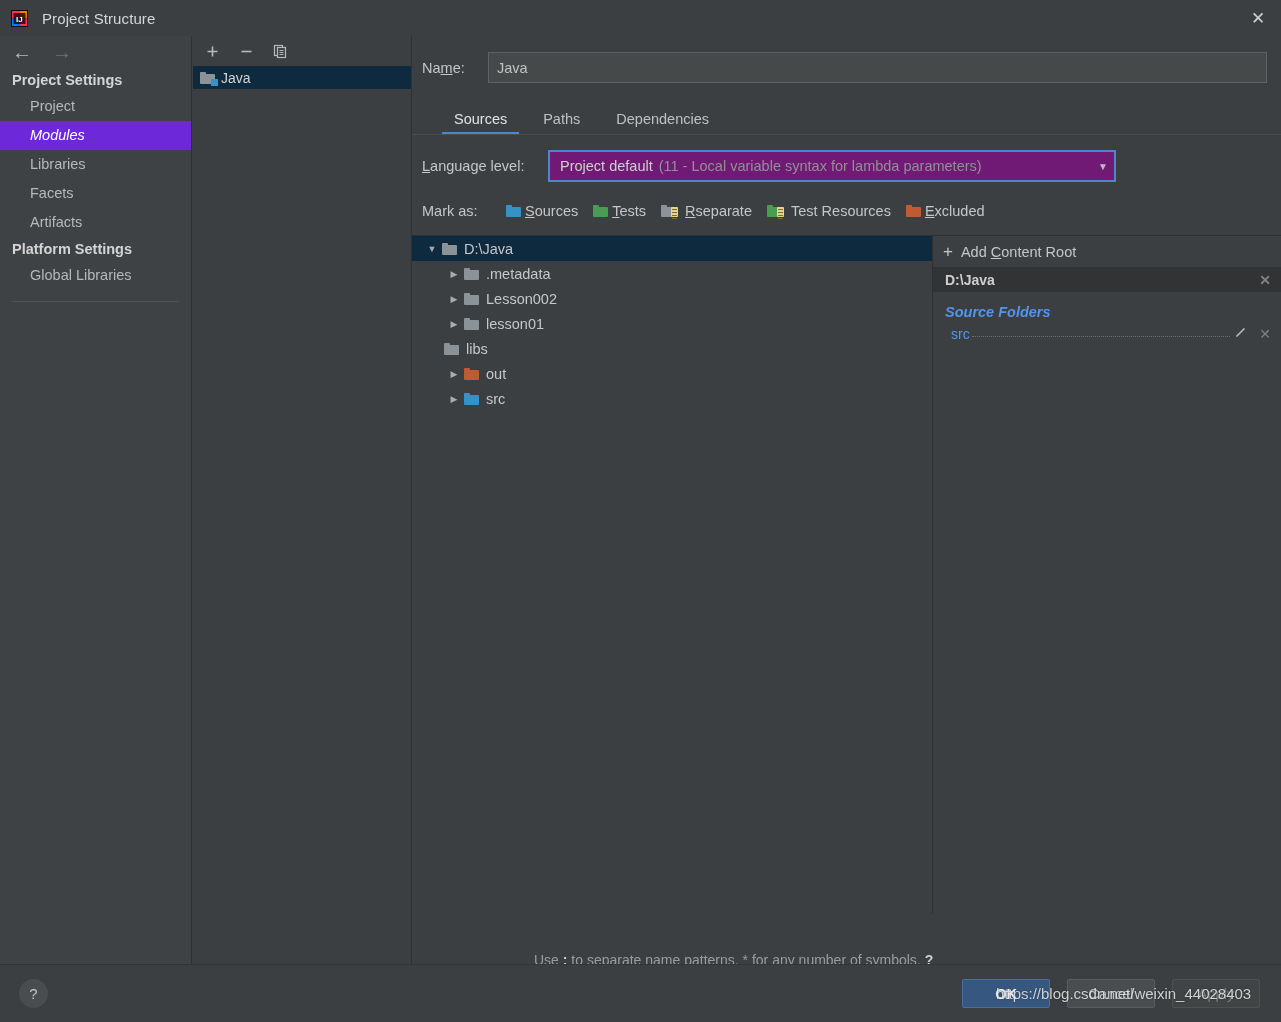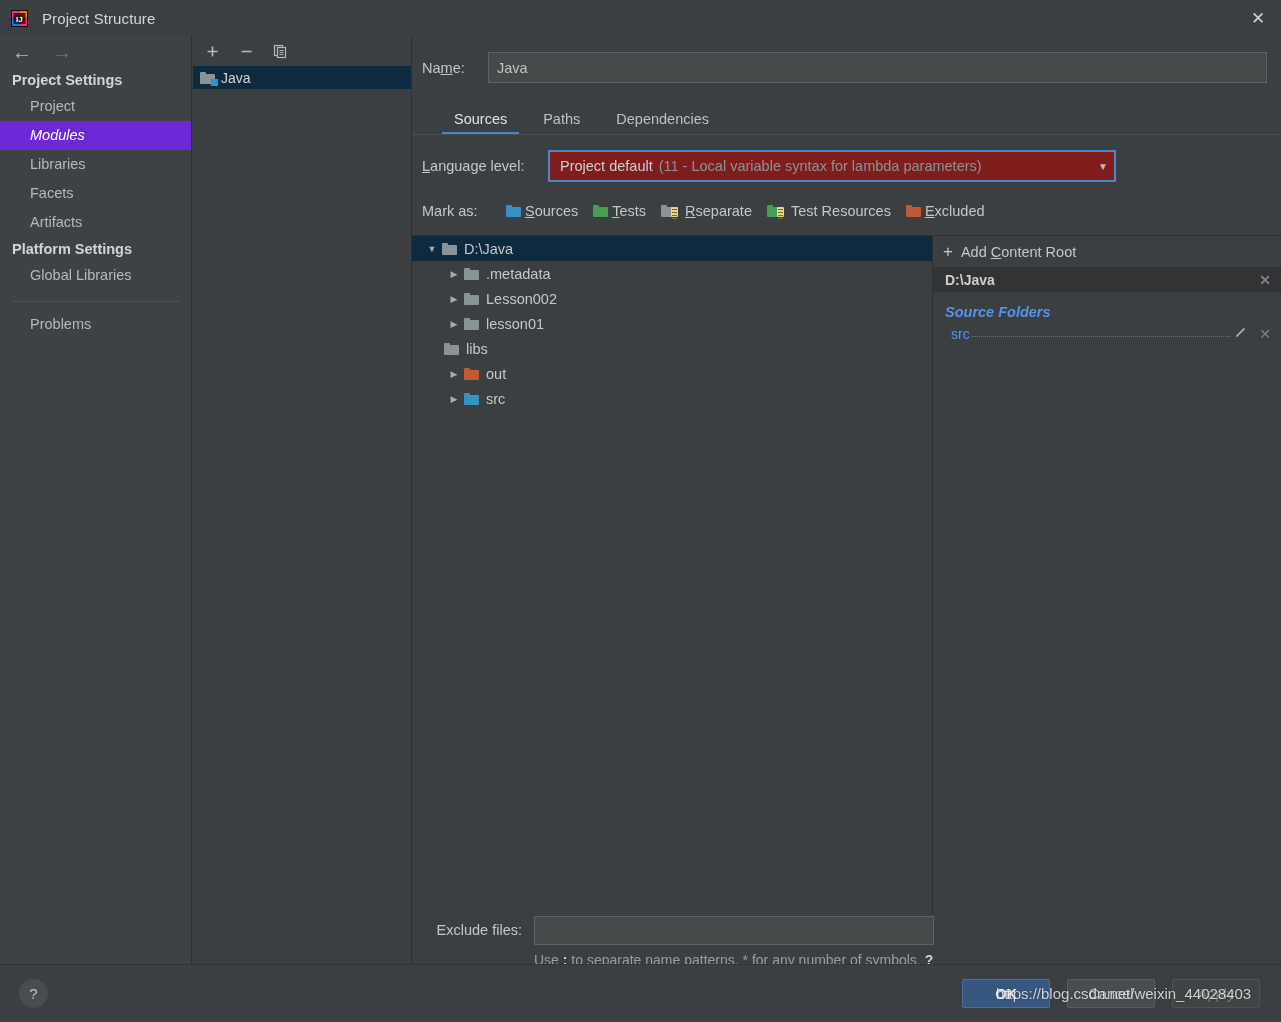--- a/index.html
+++ b/index.html
@@ -73,21 +73,21 @@
   }
   .tab.active { color: #e2e2e2; }
   .tab.active::after {
     content: ""; position: absolute; left: 6px; right: 6px; bottom: 0; height: 2px; background: #4a88c7;
   }
   .tabs-line { height: 1px; background: #4a4d4f; margin: 0 0 0 0; }
 
   .lang-row { display: flex; align-items: center; height: 34px; margin: 14px 0 0 10px; }
   .lang-label { width: 126px; font-size: 14.5px; color: #c6c6c6; }
   .combo {
-    width: 568px; height: 32px; background: #7f1d1d; border: 2px solid #4a88c7;
+    width: 568px; height: 32px; background: #701a75; border: 2px solid #4a88c7;
     display: flex; align-items: center; padding: 0 6px 0 10px; font-size: 14.5px;
   }
   .combo .primary { color: #cfcfcf; }
   .combo .secondary { color: #8e9295; margin-left: 6px; }
   .combo .caret { margin-left: auto; color: #b9bcbe; font-size: 10px; }
 
   .markas { display: flex; align-items: center; height: 28px; margin: 14px 0 0 10px; gap: 0; font-size: 14.5px; }
   .markas .lbl { width: 84px; color: #c6c6c6; }
   .mark-btn { display: flex; align-items: center; gap: 4px; margin-right: 15px; color: #c6c6c6; }
   .mark-btn u { text-decoration: underline; }
@@ -196,21 +196,20 @@
     <div class="nav-item">Project</div>
     <div class="nav-item sel">Modules</div>
     <div class="nav-item">Libraries</div>
     <div class="nav-item">Facets</div>
     <div class="nav-item">Artifacts</div>
 
     <div class="nav-group">Platform Settings</div>
     <div class="nav-item">Global Libraries</div>
 
     <div class="nav-sep"></div>
-    <div class="nav-item">Problems</div>
   </div>
 
   <div class="modpanel">
     <div class="mod-toolbar">
       <span class="tb-btn">
         <svg width="15" height="15" viewBox="0 0 15 15">
             <path d="M7.5 2.5v10M2.5 7.5h10" stroke="#b6b9bb" stroke-width="1.6" fill="none"></path>
           </svg>
       </span>
       <span class="tb-btn">
@@ -391,24 +390,20 @@
           <span class="pencil">
             <svg width="13" height="13" viewBox="0 0 13 13">
                 <path d="M2 11l1.5-.4L11 3.1 9.9 2 2.4 9.5 2 11z" fill="#b9bcbe"></path>
               </svg>
           </span>
           <span class="x">✕</span>
         </div>
       </div>
     </div>
 
-    <div class="excl-row">
-      <span class="excl-label">Exclude files:</span>
-      <input class="excl-box" type="text" value="" style="">
-    </div>
     <div class="excl-hint">
       <span>Use </span><b>;</b><span> to separate name patterns, * for any number of symbols, </span><b>?</b><span> for one.</span>
     </div>
   </div>
 
   <div class="footer">
     <span class="help-btn">?</span>
     <span class="btn ok">OK</span>
     <span class="btn cancel">Cancel</span>
     <span class="btn apply">Apply</span>

